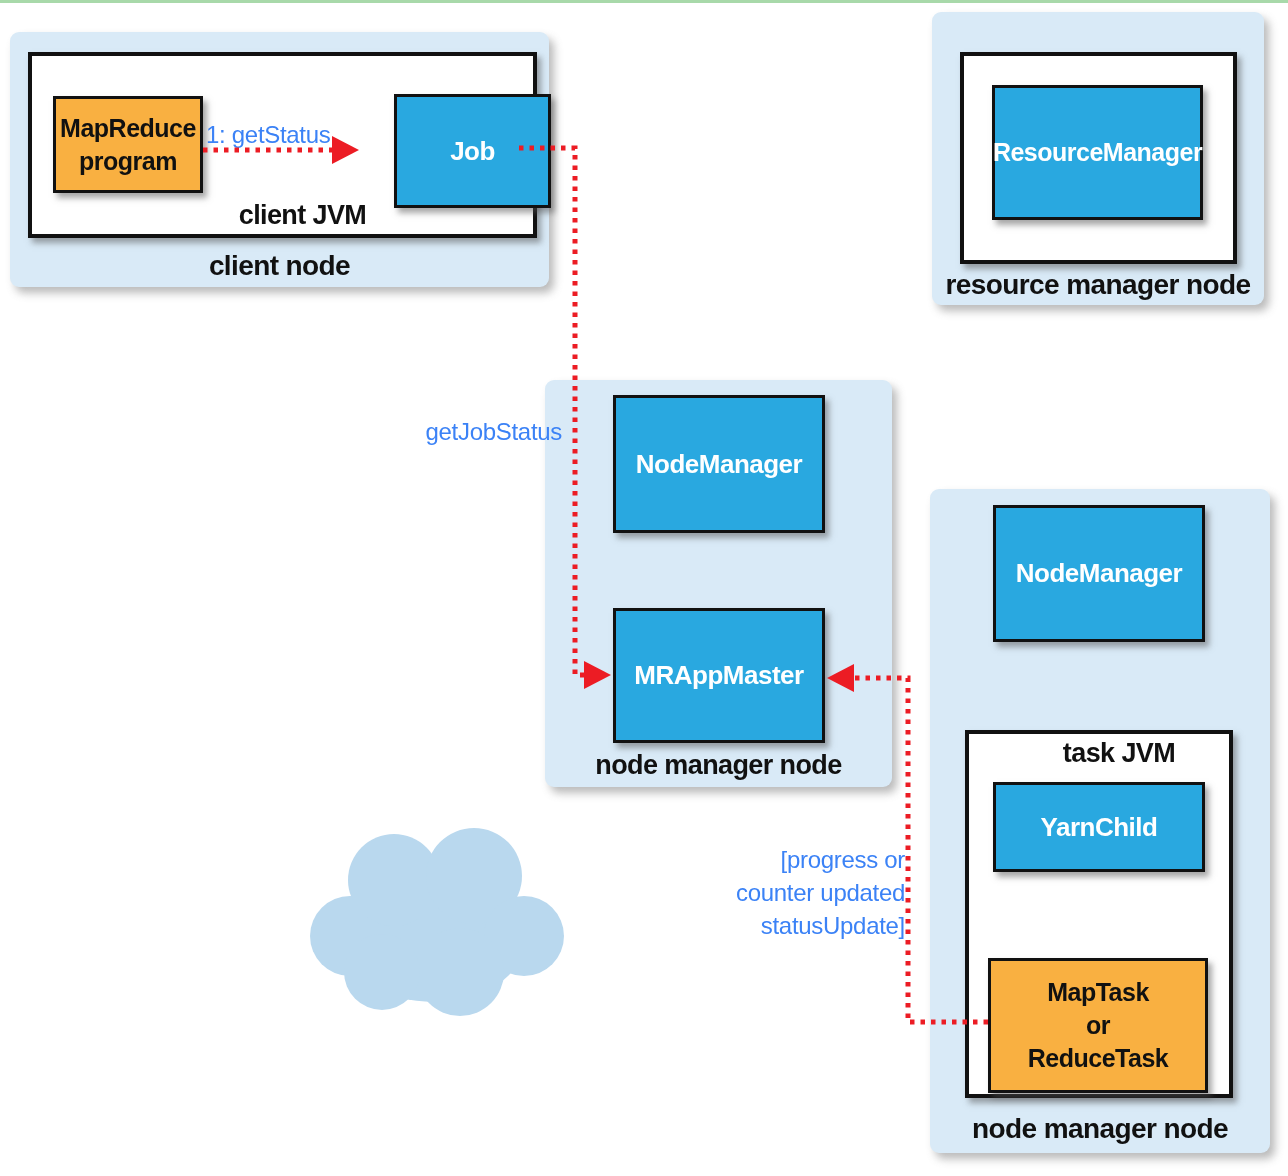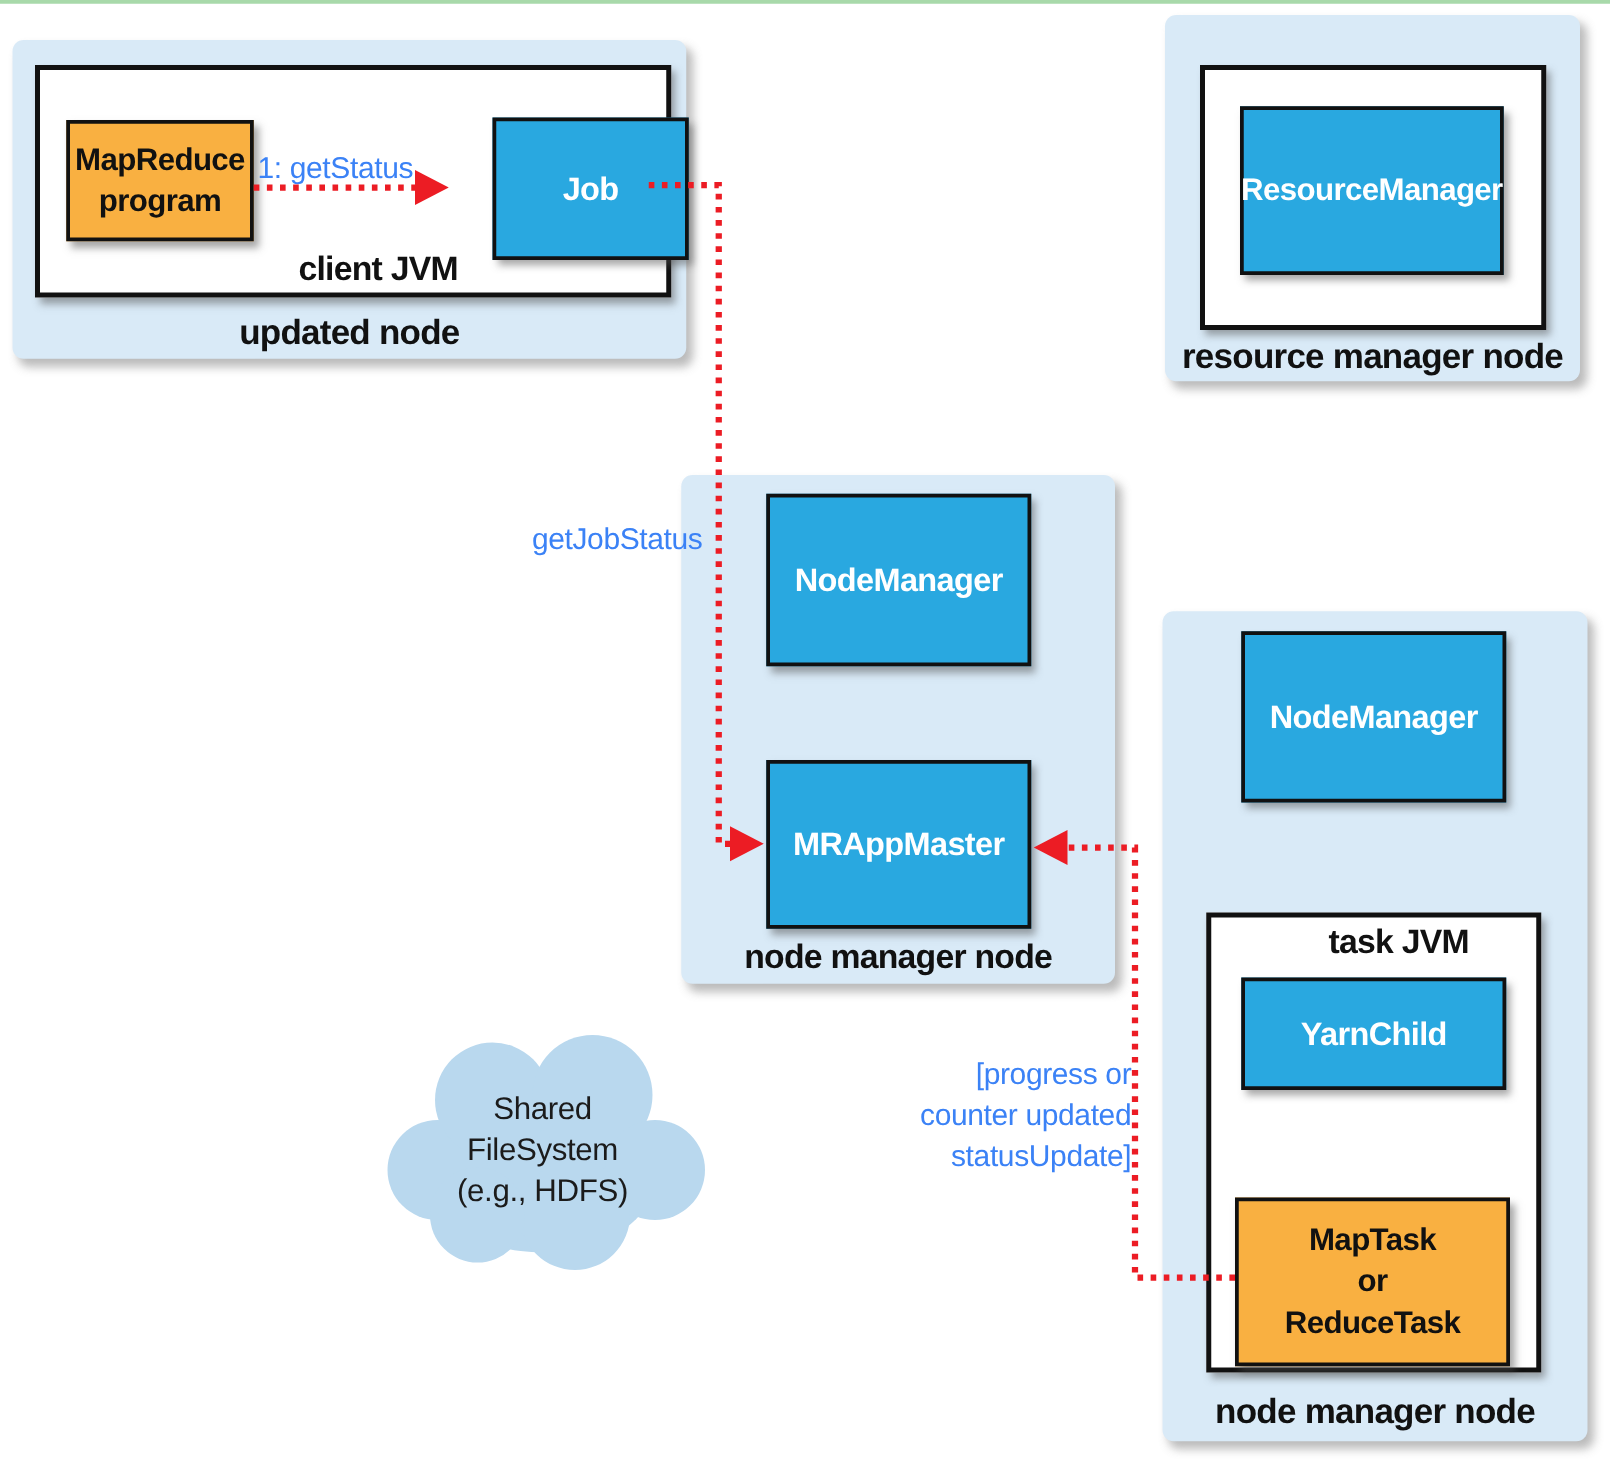--- a/index.html
+++ b/index.html
@@ -52,21 +52,21 @@
 
   <div class="topline"></div>
 
   <div class="node" style="left:10px;top:32px;width:539px;height:255px;">
     <div class="jvm" style="left:18px;top:20px;width:501px;height:178px;">
       <div class="box orange pre" style="left:21px;top:40px;width:144px;height:91px;line-height:33px;">MapReduce
 program</div>
       <div class="box blue" style="left:330px;top:38px;width:151px;height:108px;margin-left:32px;">Job</div>
       <div class="jvmlabel" style="bottom:3px;">client JVM</div>
     </div>
-    <div class="nodelabel" style="bottom:5px;">updated node</div>
+    <div class="nodelabel" style="bottom:5px;">client node</div>
   </div>
 
   <div class="node" style="left:932px;top:12px;width:332px;height:293px;">
     <div class="jvm" style="left:28px;top:40px;width:269px;height:204px;">
       <div class="box blue" style="left:28px;top:29px;width:205px;height:129px;font-size:25px;">ResourceManager</div>
     </div>
     <div class="nodelabel" style="bottom:4px;">resource manager node</div>
   </div>
 
   <div class="node" style="left:545px;top:380px;width:347px;height:407px;">
@@ -92,23 +92,20 @@
       <g fill="#b9d8ee">
         <ellipse cx="136" cy="128" rx="90" ry="60"></ellipse>
         <circle cx="52" cy="122" r="40"></circle>
         <circle cx="96" cy="66" r="46"></circle>
         <circle cx="176" cy="62" r="48"></circle>
         <circle cx="226" cy="122" r="40"></circle>
         <circle cx="162" cy="158" r="44"></circle>
         <circle cx="84" cy="158" r="38"></circle>
       </g>
     </svg>
-    <div class="cloudtext pre">Shared
-FileSystem
-(e.g., HDFS)</div>
   </div>
 
   <div class="arrowlabel" style="left:206px;top:118px;">1: getStatus</div>
   <div class="arrowlabel" style="left:400px;top:415px;width:162px;text-align:right;">getJobStatus</div>
   <div class="arrowlabel pre" style="left:665px;top:843px;width:240px;text-align:right;">[progress or
 counter updated
 statusUpdate]</div>
 
   <svg class="arrows" viewBox="0 0 1288 1176">
     <g fill="none" stroke-width="5" stroke-dasharray="4.5 6">

